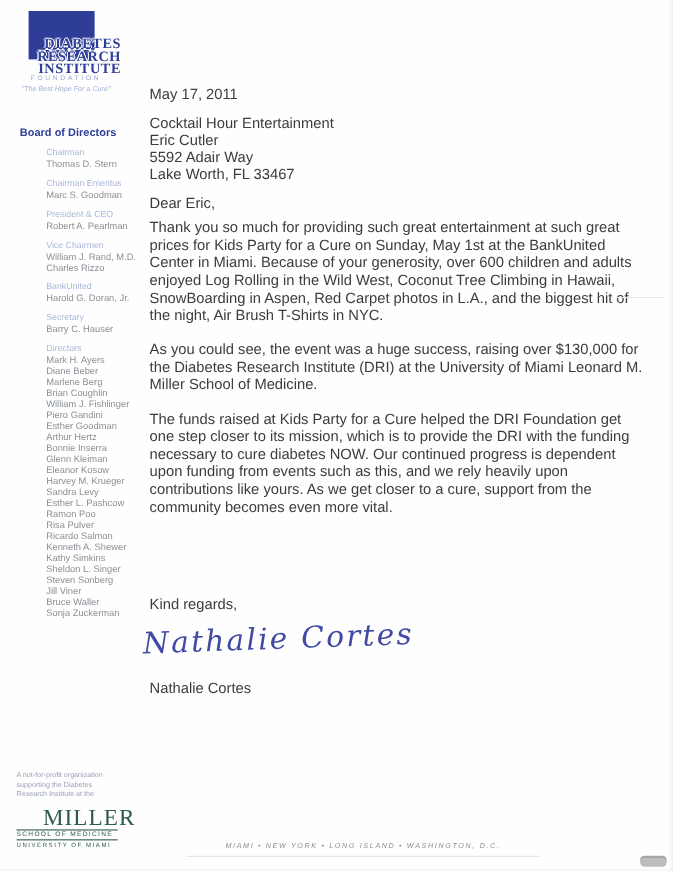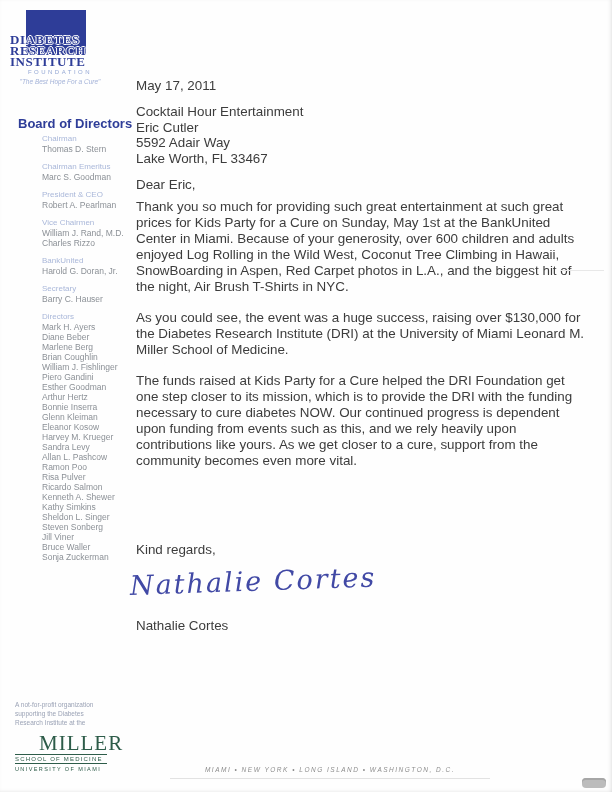--- a/index.html
+++ b/index.html
@@ -9,32 +9,32 @@
     background:#fefefe;
     font-family:"Liberation Sans", sans-serif;
     overflow:hidden;
     box-shadow: inset -3px 0 5px -3px rgba(0,0,0,0.15), inset 0 -2px 4px -2px rgba(0,0,0,0.08);
   }
 
   
   .logo { position:absolute; left:10px; top:10px; width:100px; }
   .logo-square { width:60px; height:44px; background:#2e3d98; margin-left:16px; }
   .logo-text {
-    margin-top:-20px; text-align:left;
+    margin-top:-20px; text-align:right;
     font-family:"Liberation Serif", serif; font-weight:bold;
     color:#2e3d98; font-size:13px; line-height:11px; letter-spacing:0.5px;
     text-shadow: -1px 0 0 #fff, 1px 0 0 #fff, 0 1px 0 #fff, 0 -1px 0 #fff;
   }
   .logo-foundation { text-align:center; font-size:6px; letter-spacing:2.5px; color:#94a7d4; margin-top:2px; }
   .logo-tagline { text-align:center; font-size:6.5px; font-style:italic; color:#a3b2d8; margin-top:3px; }
 
   
   .board-heading {
     position:absolute; left:18px; top:116px;
-    font-size:13px; font-weight:bold; color:#2e3d98;
+    font-size:10px; font-weight:bold; color:#2e3d98;
   }
   .board-sections { position:absolute; left:18px; top:134px; width:108px;margin-left:24px; }
   .board-section { margin-bottom:8px; }
   .board-title { font-size:8px; color:#a9b7d9; line-height:9px; margin-bottom:1px; }
   .board-name { font-size:8.5px; color:#8b9096; line-height:10px; }
 
   
   .body-block { position:absolute; left:136px; width:452px; color:#3c3c3c; font-size:13.4px; line-height:16px; }
   .date-line { top:50px;margin-top:28px; }
   .recipient { top:104px; }
@@ -124,21 +124,21 @@
         <div class="board-name">Brian Coughlin</div>
         <div class="board-name">William J. Fishlinger</div>
         <div class="board-name">Piero Gandini</div>
         <div class="board-name">Esther Goodman</div>
         <div class="board-name">Arthur Hertz</div>
         <div class="board-name">Bonnie Inserra</div>
         <div class="board-name">Glenn Kleiman</div>
         <div class="board-name">Eleanor Kosow</div>
         <div class="board-name">Harvey M. Krueger</div>
         <div class="board-name">Sandra Levy</div>
-        <div class="board-name">Allan L. Pashcow</div>
+        <div class="board-name">Esther L. Pashcow</div>
         <div class="board-name">Ramon Poo</div>
         <div class="board-name">Risa Pulver</div>
         <div class="board-name">Ricardo Salmon</div>
         <div class="board-name">Kenneth A. Shewer</div>
         <div class="board-name">Kathy Simkins</div>
         <div class="board-name">Sheldon L. Singer</div>
         <div class="board-name">Steven Sonberg</div>
         <div class="board-name">Jill Viner</div>
         <div class="board-name">Bruce Waller</div>
         <div class="board-name">Sonja Zuckerman</div>

